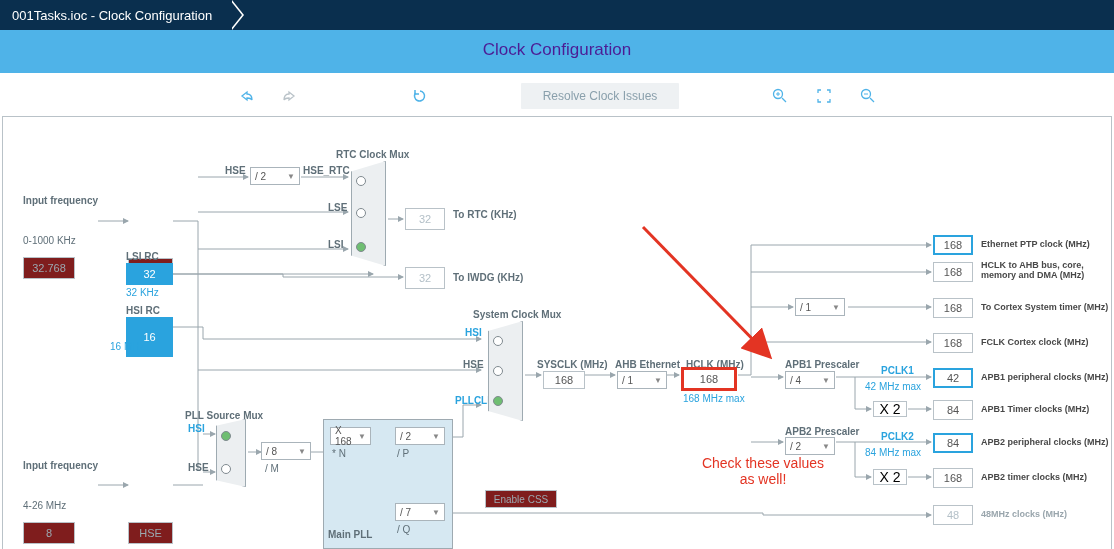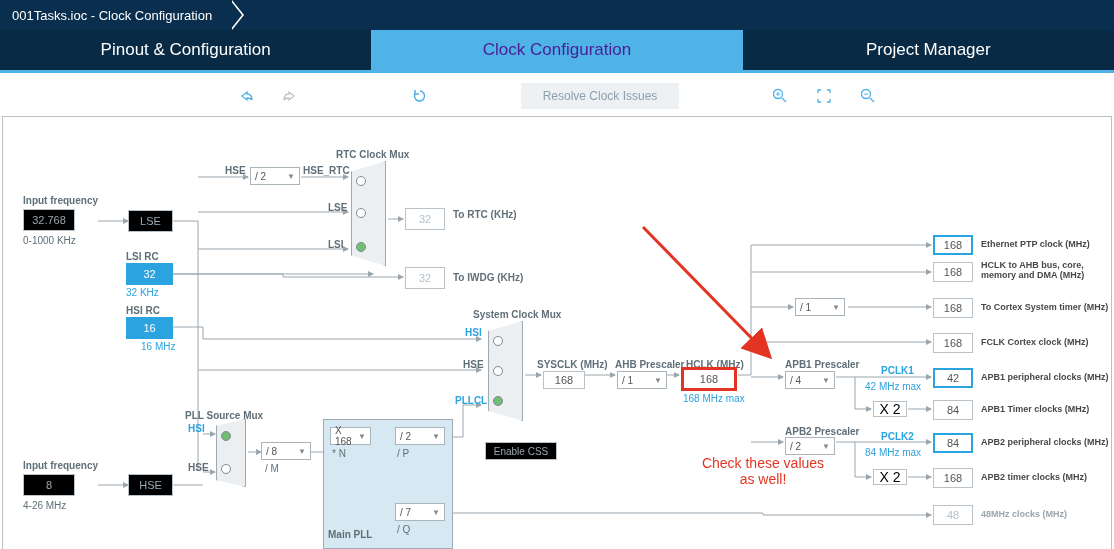--- a/index.html
+++ b/index.html
@@ -21,21 +21,21 @@
 .tool-icon { width: 18px; height: 18px; display: flex; align-items: center; justify-content: center; color: #4fb3e8; cursor: pointer; }
 .resolve-btn { background: #eef1f3; color: #8aa0ac; padding: 6px 22px; font-size: 12px; border: none; border-radius: 1px; cursor: pointer; }
 
 
 .canvas { position: absolute; left: 2px; right: 2px; top: 116px; bottom: 0; border: 1px solid #b9c2c8; border-bottom: none; background: #fff; overflow: hidden; }
 .lbl { font-size: 10px; color: #5f6f78; font-weight: bold; position: absolute; }
 .lbl-blue { color: #2aa3de; }
 .lbl-right { font-size: 9px; color: #484848; font-weight: bold; position: absolute; white-space: nowrap; }
 
 .box { position: absolute; border: 1px solid #b9c2c8; background: #fff; text-align: center; font-size: 11px; display: flex; align-items: center; justify-content: center; color: #555; }
-.box.gray { background: #000000; color: #9ba8b0; }
+.box.gray { background: #7f1d1d; color: #9ba8b0; margin-top: 48px; }
 .box.blue-fill { background: #2aa3de; color: #fff; border: 1px solid #2aa3de; }
 .box.blue-border { border: 2px solid #2aa3de; }
 .box.red-border { border: 3px solid #e33423; }
 .box.dim { color: #b4c0c8; }
 .sel { position: absolute; border: 1px solid #aab4bb; background: #fff; display: flex; align-items: center; justify-content: space-between; padding: 0 4px; font-size: 10px; color: #555; }
 .sel .ar { font-size: 8px; color: #888; }
 .mux { position: absolute; background: #eceff1; border: 1px solid #9eaab1; }
 .mux-trap { clip-path: polygon(0 10%, 100% 0, 100% 100%, 0 90%); }
 .mux-rad { position: absolute; width: 10px; height: 10px; border: 1px solid #808a90; border-radius: 50%; background: #fff; }
 .mux-rad.sel-on { background: #6fbe72; }
@@ -47,23 +47,21 @@
 svg.wires { position: absolute; inset: 0; width: 100%; height: 100%; pointer-events: none; }
 </style>
 </head>
 <body>
 
 <div class="breadcrumb">
   <div class="breadcrumb-item">001Tasks.ioc - Clock Configuration</div>
 </div>
 
 <div class="tabs">
-  <div class="tab">Pinout &amp; Configuration</div>
   <div class="tab active">Clock Configuration</div>
-  <div class="tab">Project Manager</div>
 </div>
 
 <div class="toolbar">
   <div class="tool-icon">
       <svg width="16" height="16" viewBox="0 0 16 16">
         <path d="M4 8 L9 4 L9 6 C13 6 14 9 14 12 C13 10 11 10 9 10 L9 12 Z" fill="none" stroke="#4fb3e8" stroke-width="1.3"></path>
       </svg>
     </div>
   <div class="tool-icon">
       <svg width="16" height="16" viewBox="0 0 16 16">
@@ -157,22 +155,22 @@
 <div class="box gray" style="left:20px;top:92px;width:52px;height:22px">32.768</div>
 <div class="lbl" style="left:20px;top:118px;font-weight:normal">0-1000 KHz</div>
 
 <div class="box gray" style="left:125px;top:93px;width:45px;height:22px">LSE</div>
 
 <div class="lbl" style="left:123px;top:134px">LSI RC</div>
 <div class="box blue-fill" style="left:123px;top:146px;width:47px;height:22px">32</div>
 <div class="lbl lbl-blue" style="left:123px;top:170px;font-weight:normal">32 KHz</div>
 
 <div class="lbl" style="left:123px;top:188px">HSI RC</div>
-<div class="box blue-fill" style="left:123px;top:200px;width:47px;height:22px">16</div>
-<div class="lbl lbl-blue" style="left:138px;top:224px;font-weight:normal">16 MHz</div>
+<div class="box blue-fill" style="left:123px;top:200px;width:47px;height:40px">16</div>
+<div class="lbl lbl-blue" style="left:107px;top:224px;font-weight:normal">16 MHz</div>
 
 <div class="lbl" style="left:20px;top:343px">Input frequency</div>
 <div class="box gray" style="left:20px;top:357px;width:52px;height:22px">8</div>
 <div class="lbl" style="left:20px;top:383px;font-weight:normal">4-26 MHz</div>
 
 <div class="box gray" style="left:125px;top:357px;width:45px;height:22px">HSE</div>
 
 <div class="lbl" style="left:333px;top:32px">RTC Clock Mux</div>
 <div class="lbl" style="left:222px;top:48px">HSE</div>
 <div class="sel" style="left:247px;top:50px;width:50px;height:18px">
@@ -233,21 +231,21 @@
 <div class="mux mux-trap" style="left:485px;top:204px;width:35px;height:100px">
   <div class="mux-rad" style="left:4px;top:14px"></div>
   <div class="mux-rad" style="left:4px;top:44px"></div>
   <div class="mux-rad sel-on" style="left:4px;top:74px"></div>
 </div>
 <div class="box gray" style="left:482px;top:325px;width:72px;height:18px;font-size:10px">Enable CSS</div>
 
 <div class="lbl" style="left:534px;top:242px">SYSCLK (MHz)</div>
 <div class="box thin-border" style="left:540px;top:254px;width:42px;height:18px">168</div>
 
-<div class="lbl" style="left:612px;top:242px">AHB Prescaler</div>
+<div class="lbl" style="left:612px;top:242px">AHB Ethernet</div>
 <div class="sel" style="left:614px;top:254px;width:50px;height:18px">
       <span>/ 1</span>
       <span class="ar">▼</span>
     </div>
 
 <div class="lbl" style="left:683px;top:242px">HCLK (MHz)</div>
 <div class="box red-border" style="left:678px;top:250px;width:56px;height:24px">168</div>
 <div class="lbl lbl-blue" style="left:680px;top:276px;font-weight:normal">168 MHz max</div>
 
 <div class="sel" style="left:792px;top:181px;width:50px;height:18px">

